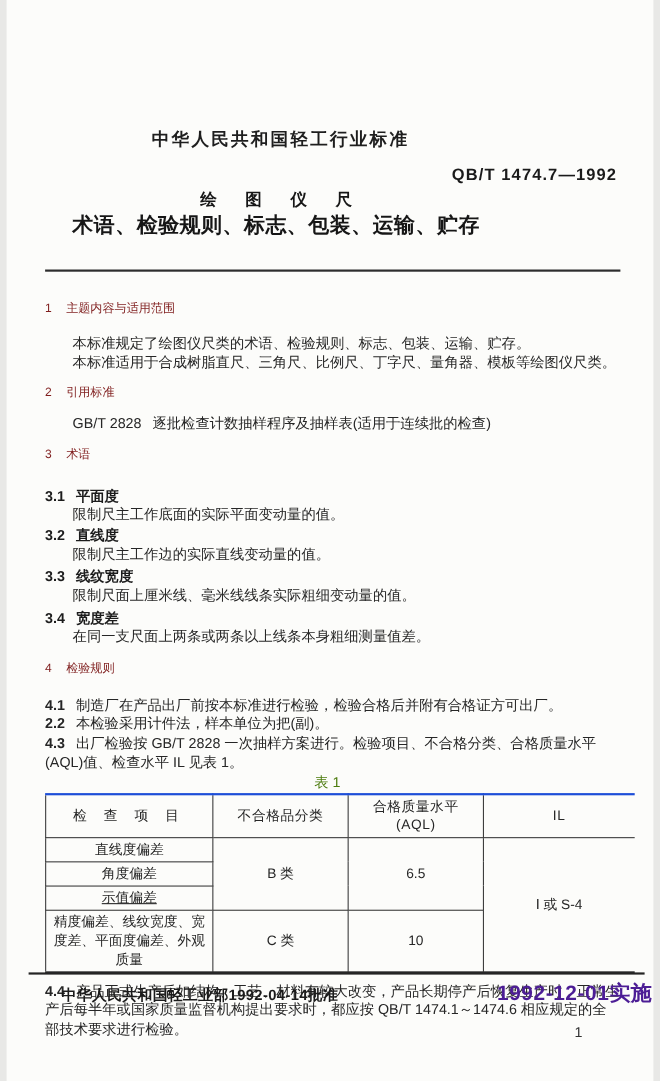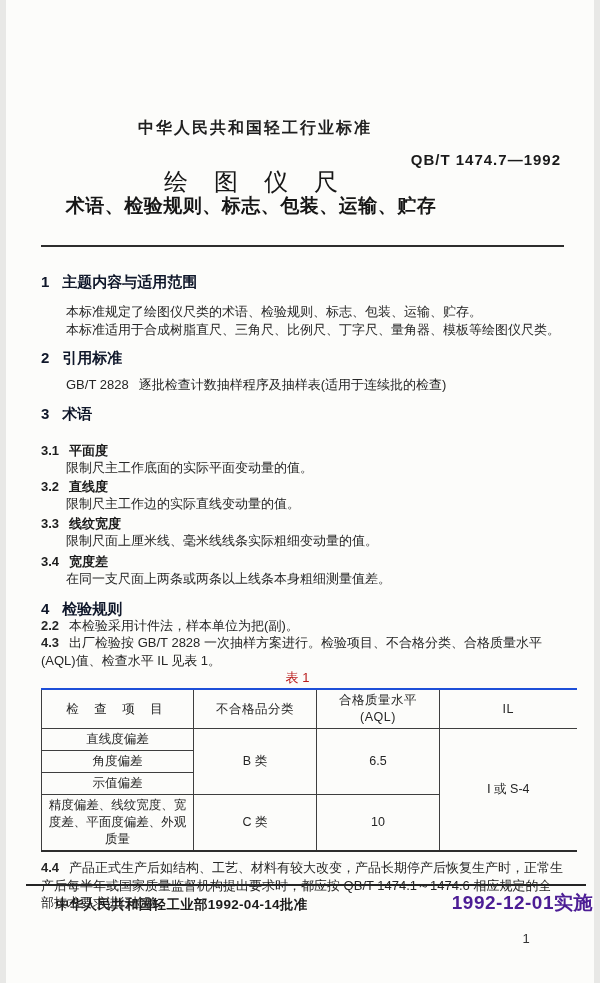--- a/index.html
+++ b/index.html
@@ -19,31 +19,31 @@
     font-size:16px; font-weight:bold; letter-spacing:2px;
     line-height:20px; margin-left:97px; color:#1e1e1e;
   }
   .std-no {
     text-align:right; font-size:15px; font-weight:bold;
     letter-spacing:1px; line-height:18px; margin-top:13px;
     padding-right:3px; color:#1a1a1a;
   }
   .title-wrap { width:420px; }
   .doc-title {
-    text-align:center; font-size:24px; font-weight:normal;
+    text-align:center; font-size:15px; font-weight:bold;
     letter-spacing:26px; padding-left:26px; line-height:23px;
     margin-top:1px; color:#161616;
   }
   .doc-subtitle {
     text-align:center; font-size:19px; font-weight:bold;
     letter-spacing:0.5px; line-height:23px; margin-top:1px; color:#161616;
   }
   .head-rule { margin-top:28px; height:2px; background:#2d2d2d; width:100%; }
 
-  .sec-h { margin-top:26px; font-size:15px; font-weight:bold; line-height:17px; color:#0f172a; }
+  .sec-h { margin-top:26px; font-size:11px; font-weight:normal; line-height:17px; color:#7f1d1d; }
   .sec-h .no { margin-right:13px; }
   .sec-h2 { margin-top:11px; }
 
   .body-p { font-size:13px; line-height:17.5px; color:#262626; }
   .ind { padding-left:25px; }
   .mt13 { margin-top:13px; }
   .mt10 { margin-top:10px; }
 
   .ref-no { margin-right:10px;text-align:center; }
   .ref-title { font-weight:normal; }
@@ -52,36 +52,36 @@
   .term-h .no { margin-right:10px; }
   .term-h.first { margin-top:20px; }
   .term-h.mt2 { margin-top:2px; }
   .term-h.mt3 { margin-top:3px; }
 
   .clause { font-size:13px; line-height:17.5px; color:#262626; }
   .clause .no { font-weight:bold; margin-right:10px; }
   .clause.first { margin-top:15px; }
   .sec4-h { margin-top:12px; }
 
-  .tbl-caption { margin-top:2px; text-align:center; font-size:13px; line-height:14px; margin-left:-10px; color:#b91c1c; }
+  .tbl-caption { margin-top:2px; text-align:center; font-size:13px; line-height:14px; margin-left:-10px; color:#4d7c0f; }
 
   table.t1 {
     margin-top:3px; border-collapse:collapse; width:535px;
     table-layout:fixed; font-size:12.5px; color:#262626;
   }
   table.t1 th, table.t1 td {
     border:1px solid #3e3e3e; text-align:center; vertical-align:middle;
     padding:2px 6px; font-weight:normal; line-height:17px;
   }
   table.t1 { border-top:2px solid #1d4ed8; border-bottom:2px solid #2d2d2d; border-right:none; }
   table.t1 th { height:29px; letter-spacing:0.5px; }
   table.t1 th.c-item { letter-spacing:6px; }
   table.t1 .last-col { border-right:none; }
   table.t1 .r-small { height:20px; }
-  table.t1 .r-mid { height:21px; }
+  table.t1 .r-mid { height:21px;text-decoration:underline; }
   table.t1 .r-big { height:41px; }
   col.c1 { width:152px; } col.c2 { width:123px; } col.c3 { width:123px; } col.c4 { width:137px; }
 
   .footer-divider { position:absolute; left:20px; top:884px; width:560px; height:2px; background:#242424; }
   .footer-row {
     position:absolute; left:50px; top:890px; width:537px;
     display:flex; justify-content:space-between; align-items:baseline;
   }
   .f-approve { font-size:13.5px; font-weight:bold; letter-spacing:0.3px; color:#1b1b1b; }
   .f-impl { font-size:19px; font-weight:bold; letter-spacing:0.5px; color:#4c1d95; }
@@ -137,20 +137,23 @@
 
     <div class="term-h mt3">
       <span class="no">3.4</span><span>宽度差</span>
     </div>
     <div class="body-p ind">在同一支尺面上两条或两条以上线条本身粗细测量值差。</div>
 
     <div class="sec-h sec4-h">
       <span class="no">4</span><span>检验规则</span>
     </div>
 
+    <div class="clause first">
+      <span class="no">4.1</span><span>制造厂在产品出厂前按本标准进行检验，检验合格后并附有合格证方可出厂。</span>
+    </div>
     <div class="clause">
       <span class="no">2.2</span><span>本检验采用计件法，样本单位为把(副)。</span>
     </div>
     <div class="clause">
       <span class="no">4.3</span><span>出厂检验按 GB/T 2828 一次抽样方案进行。检验项目、不合格分类、合格质量水平(AQL)值、检查水平 IL 见表 1。</span>
     </div>
 
     <div class="tbl-caption">表 1</div>
     <table class="t1">
       <colgroup>

